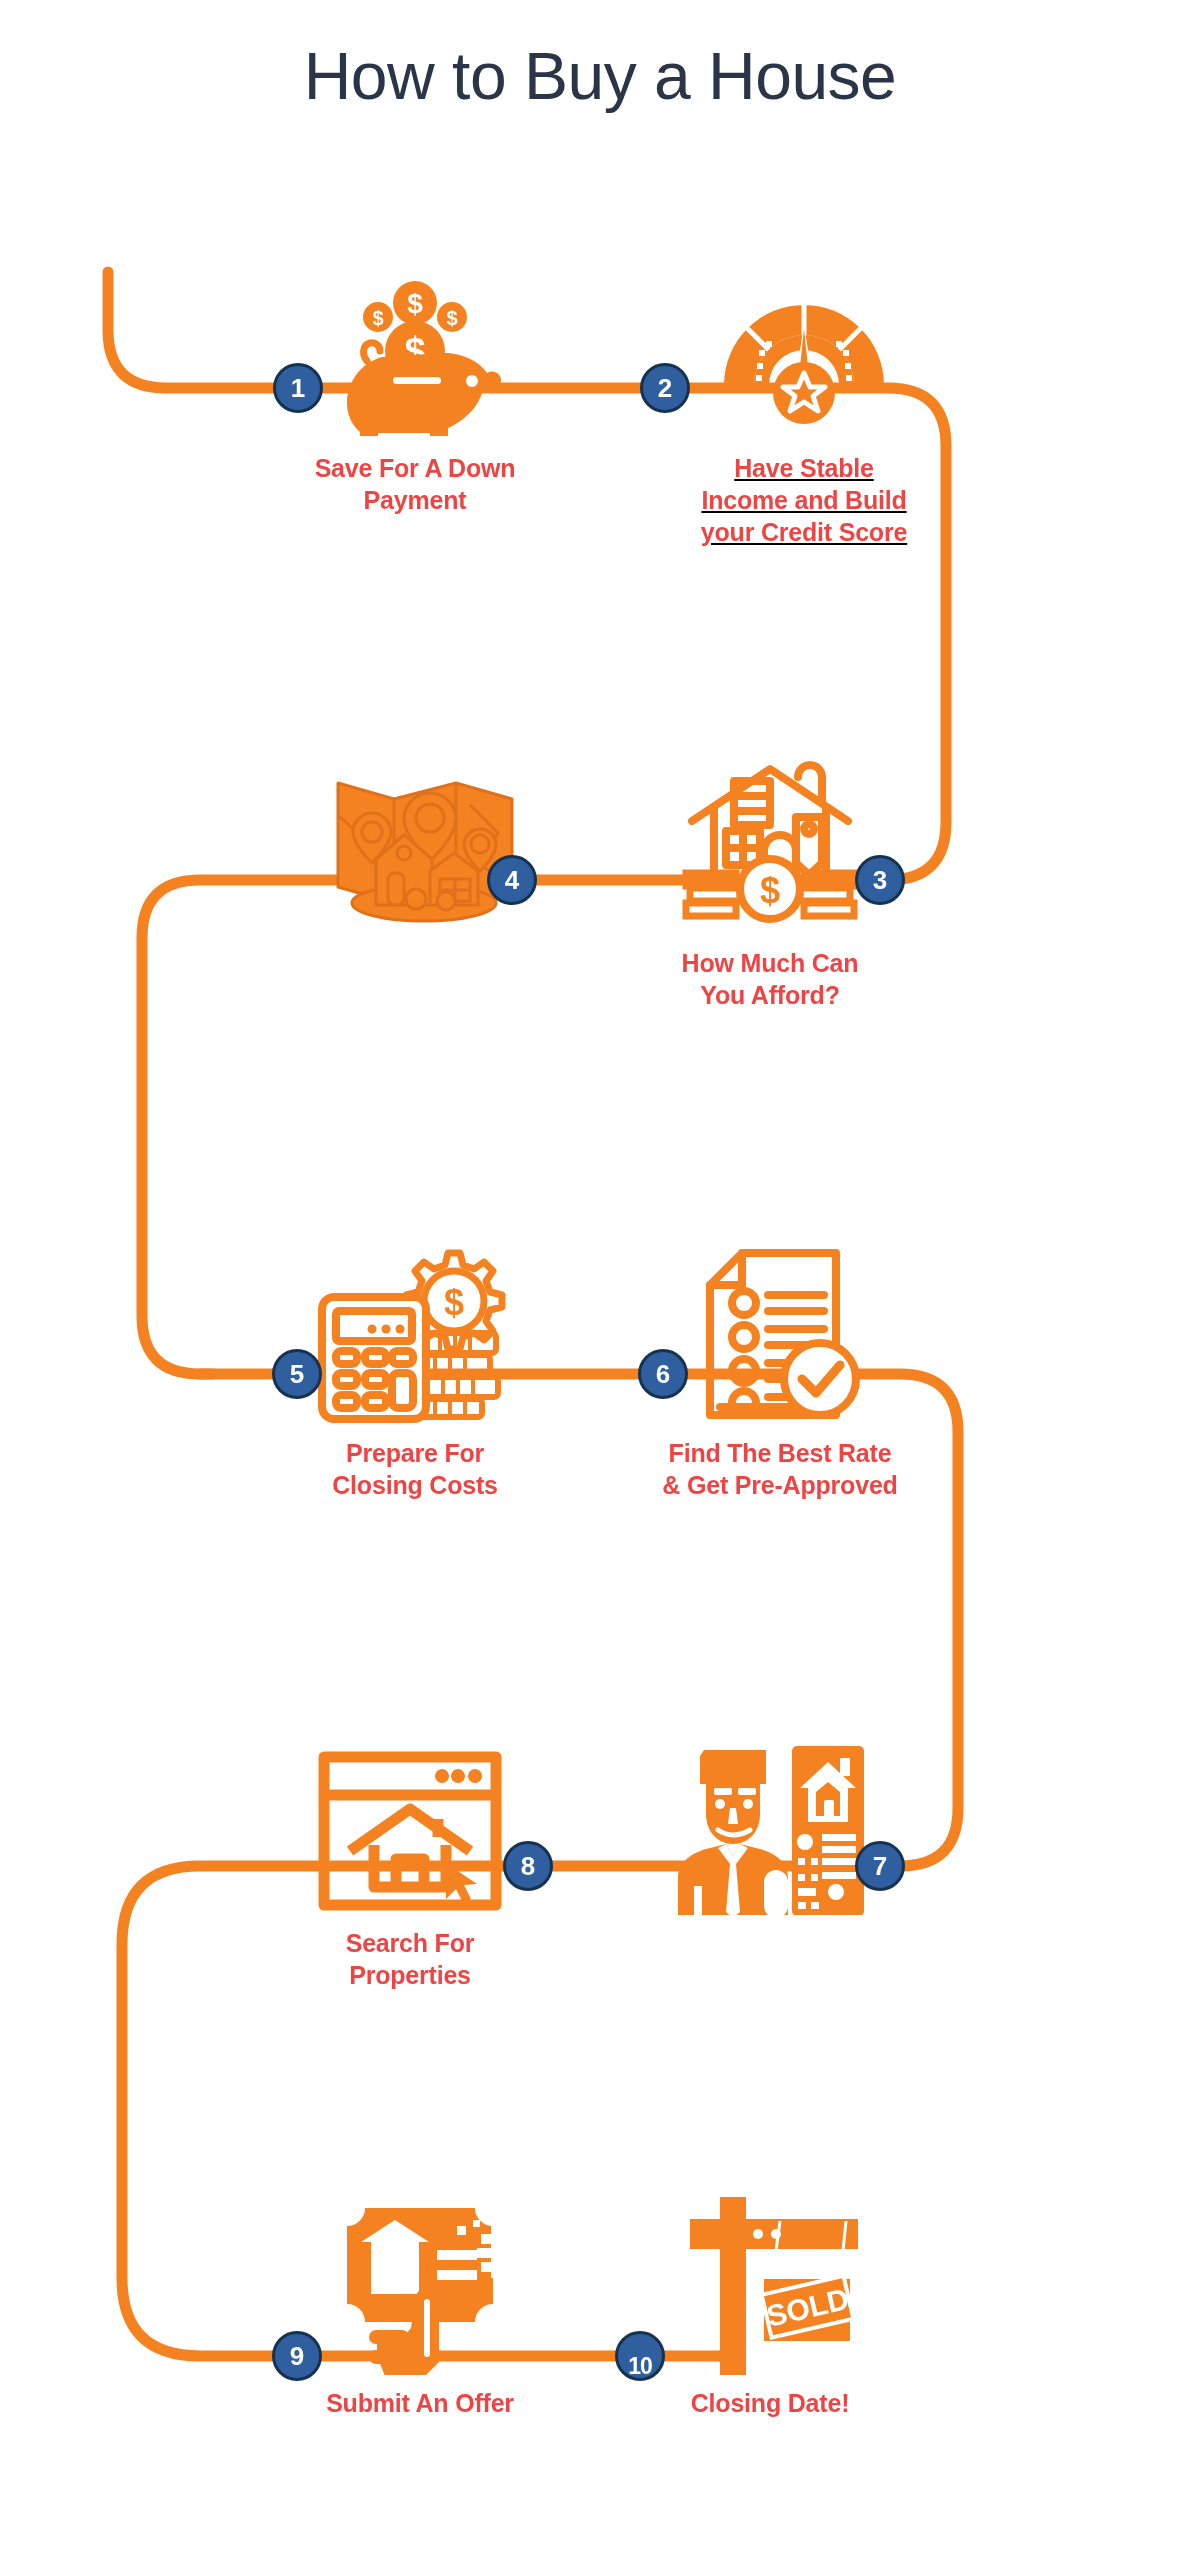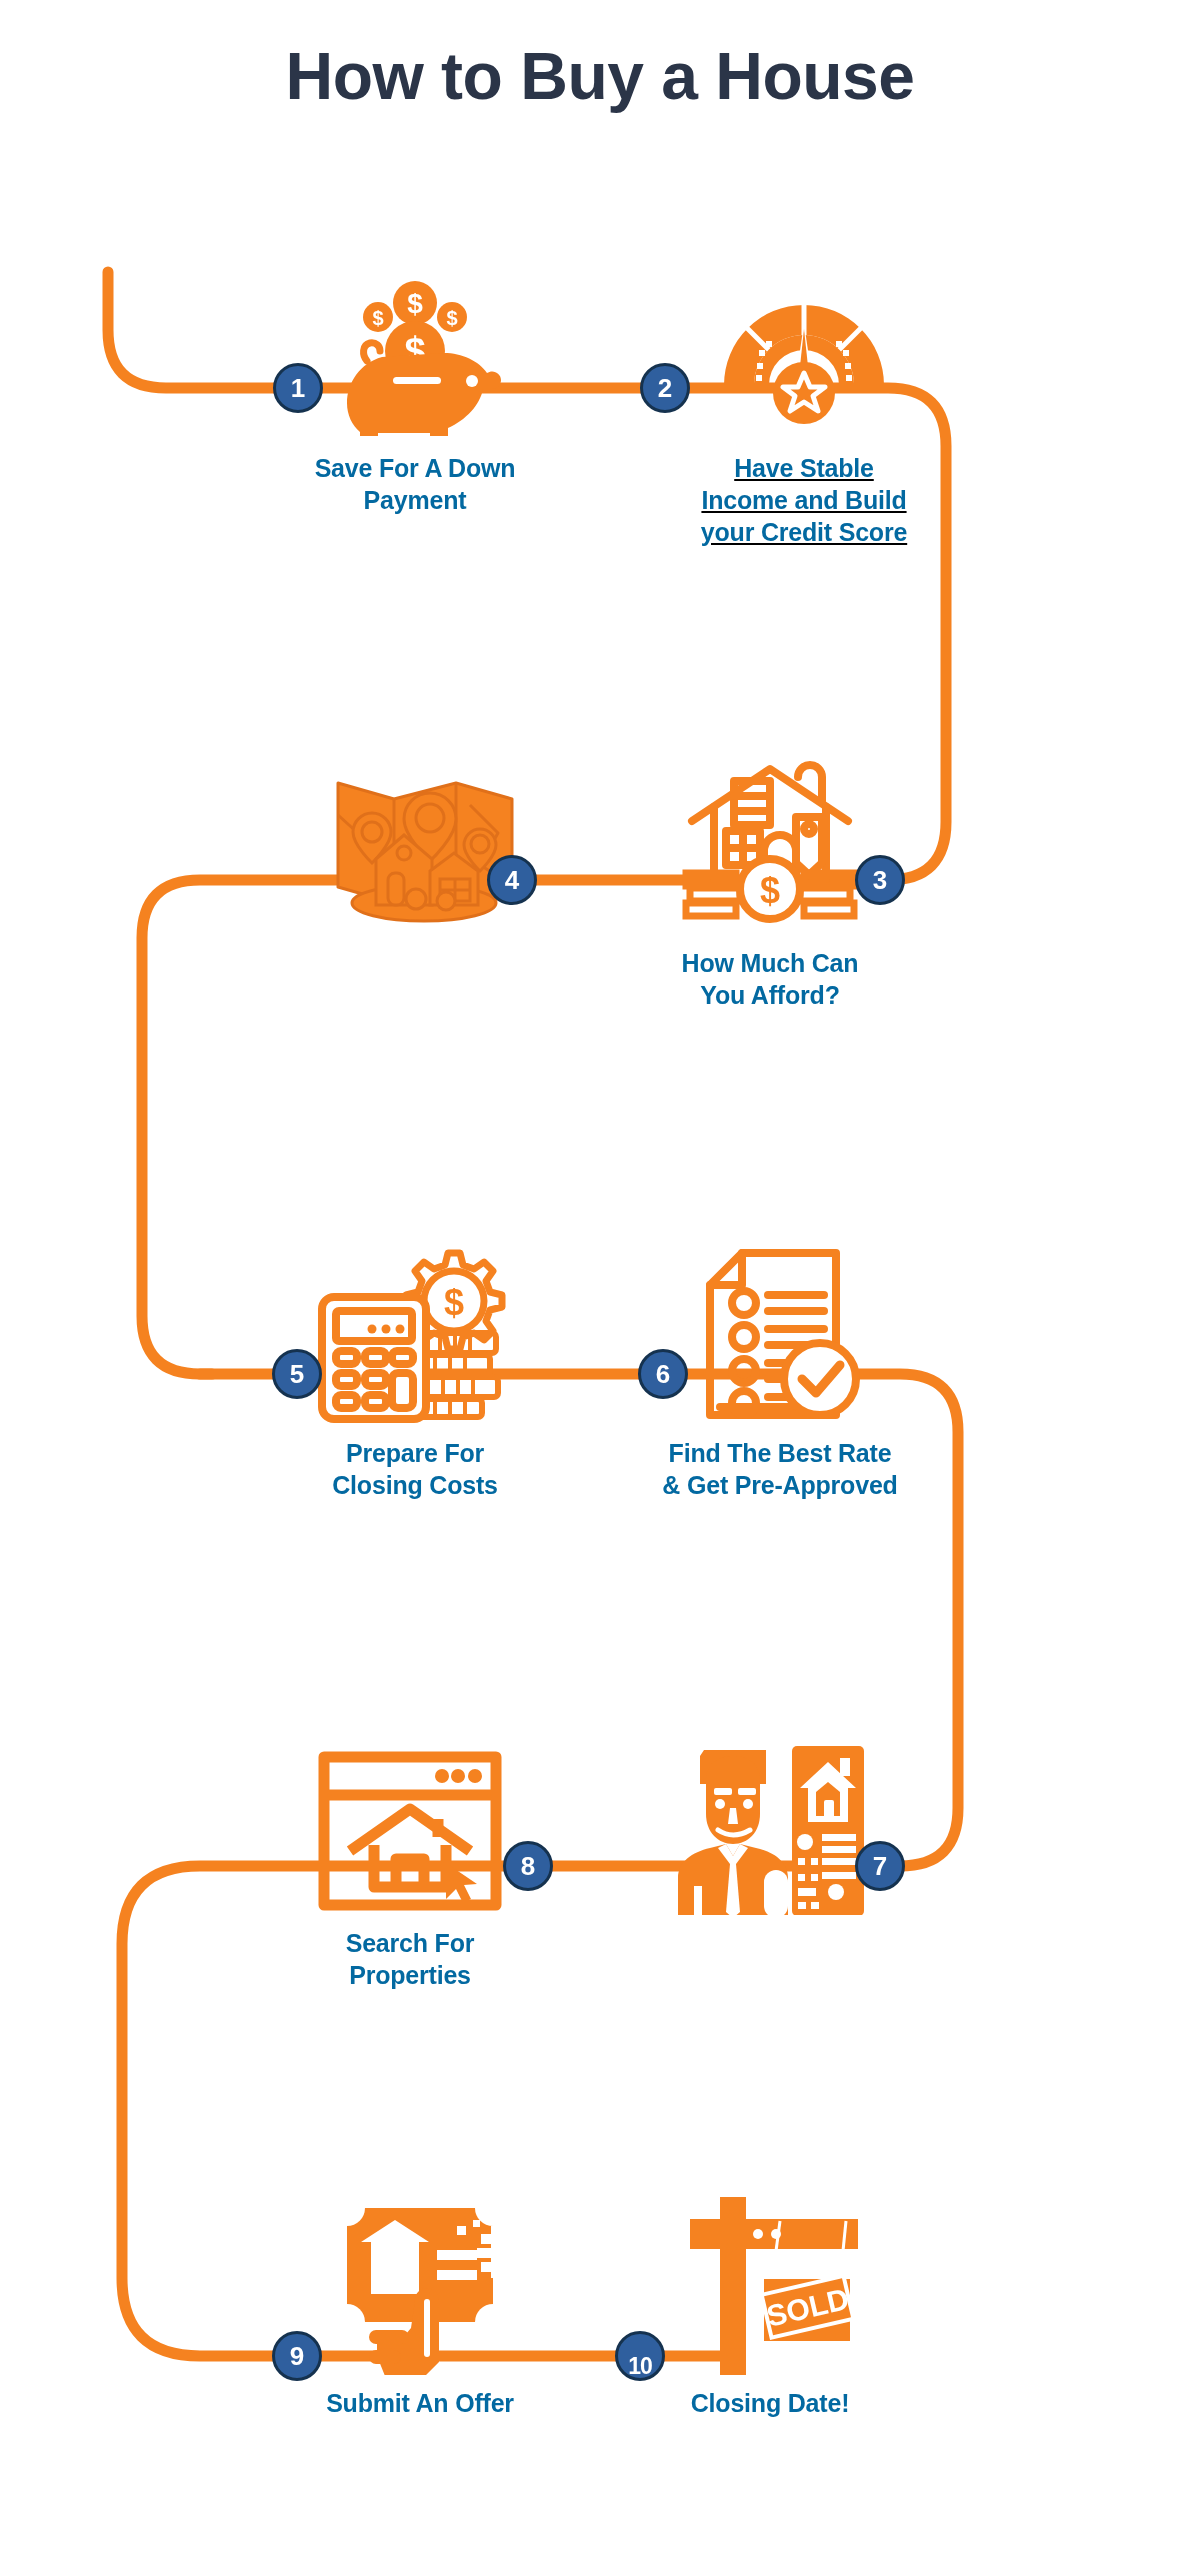--- a/index.html
+++ b/index.html
@@ -14,21 +14,21 @@
   #stage { position: absolute; inset: 0; }
 
   
   .title {
     position: absolute;
     left: 0; top: 40px;
     width: 1200px;
     text-align: center;
     color: #2b3548;
     font-size: 66px;
-    font-weight: 700;
+    font-weight: 400;
     letter-spacing: -0.5px;
     line-height: 1.12;
   }
 
   
   #connectors {
     position: absolute;
     left: 0; top: 0;
     width: 1200px; height: 2568px;
     pointer-events: none;
@@ -42,21 +42,21 @@
   }
   .icon-wrap {
     height: 190px;
     display: flex;
     align-items: flex-end;
     justify-content: center;
   }
   .icon-wrap svg { display: block; }
   .step-label {
     margin-top: 12px;
-    color: #0369a1;
+    color: #ef4444;
     font-size: 25px;
     font-weight: 700;
     line-height: 1.28;
     letter-spacing: -0.2px;
   }
 
   
   .badge {
     position: absolute;
     width: 50px; height: 50px;

